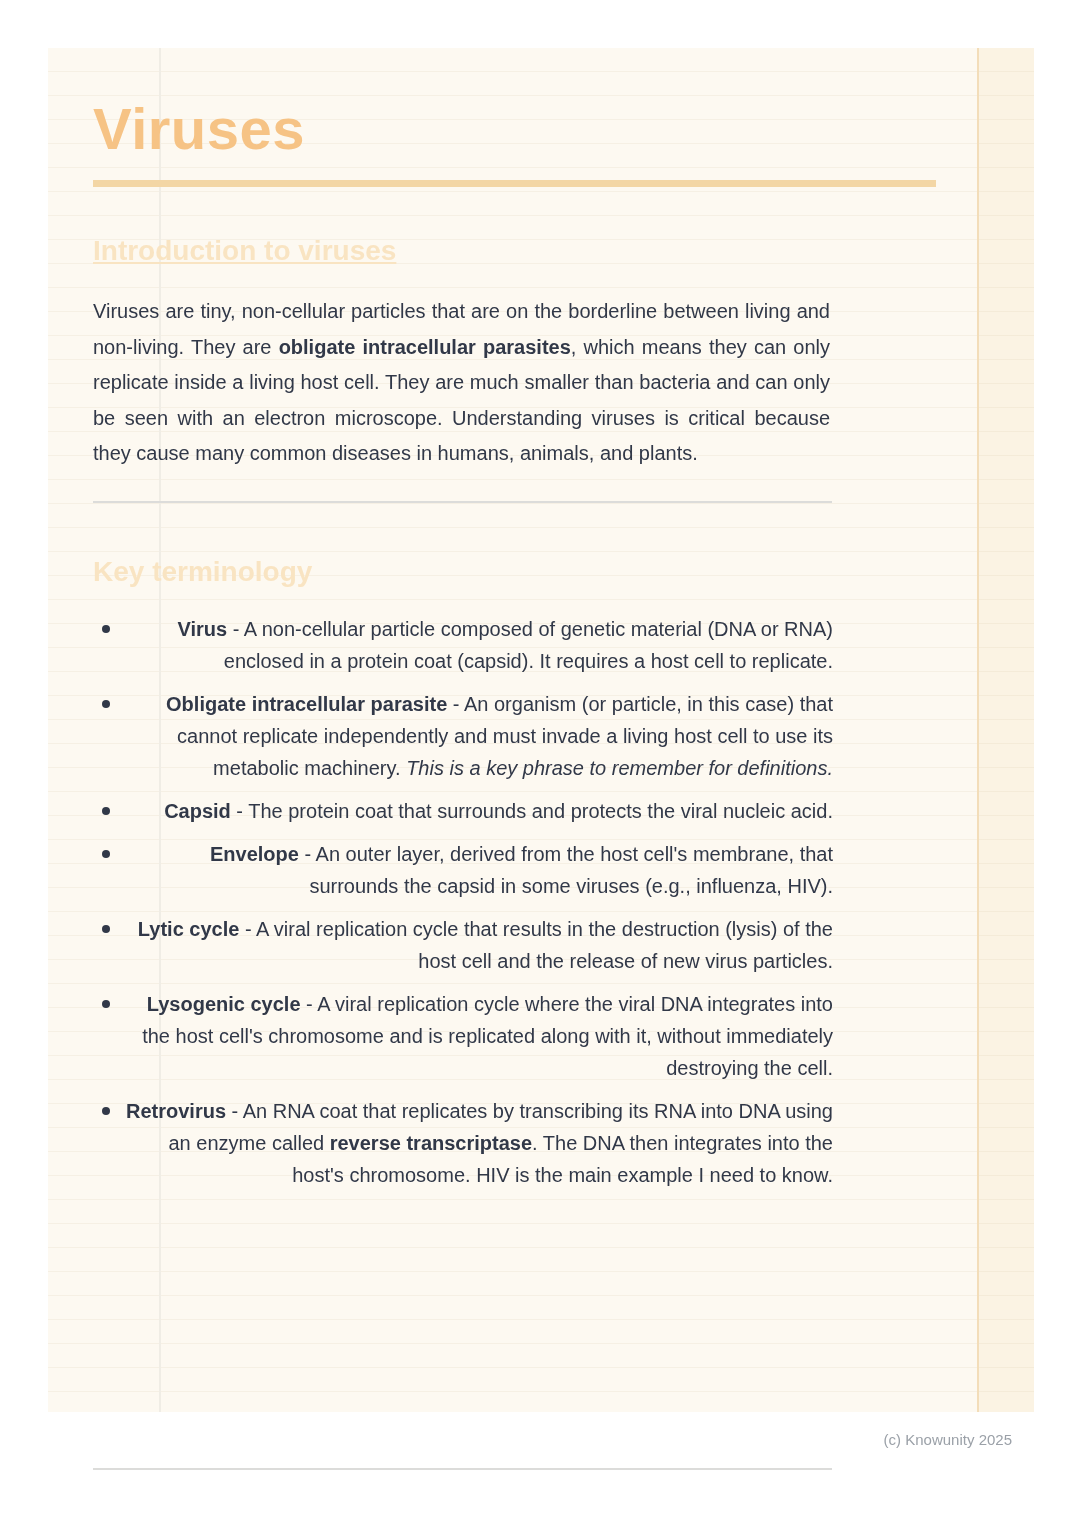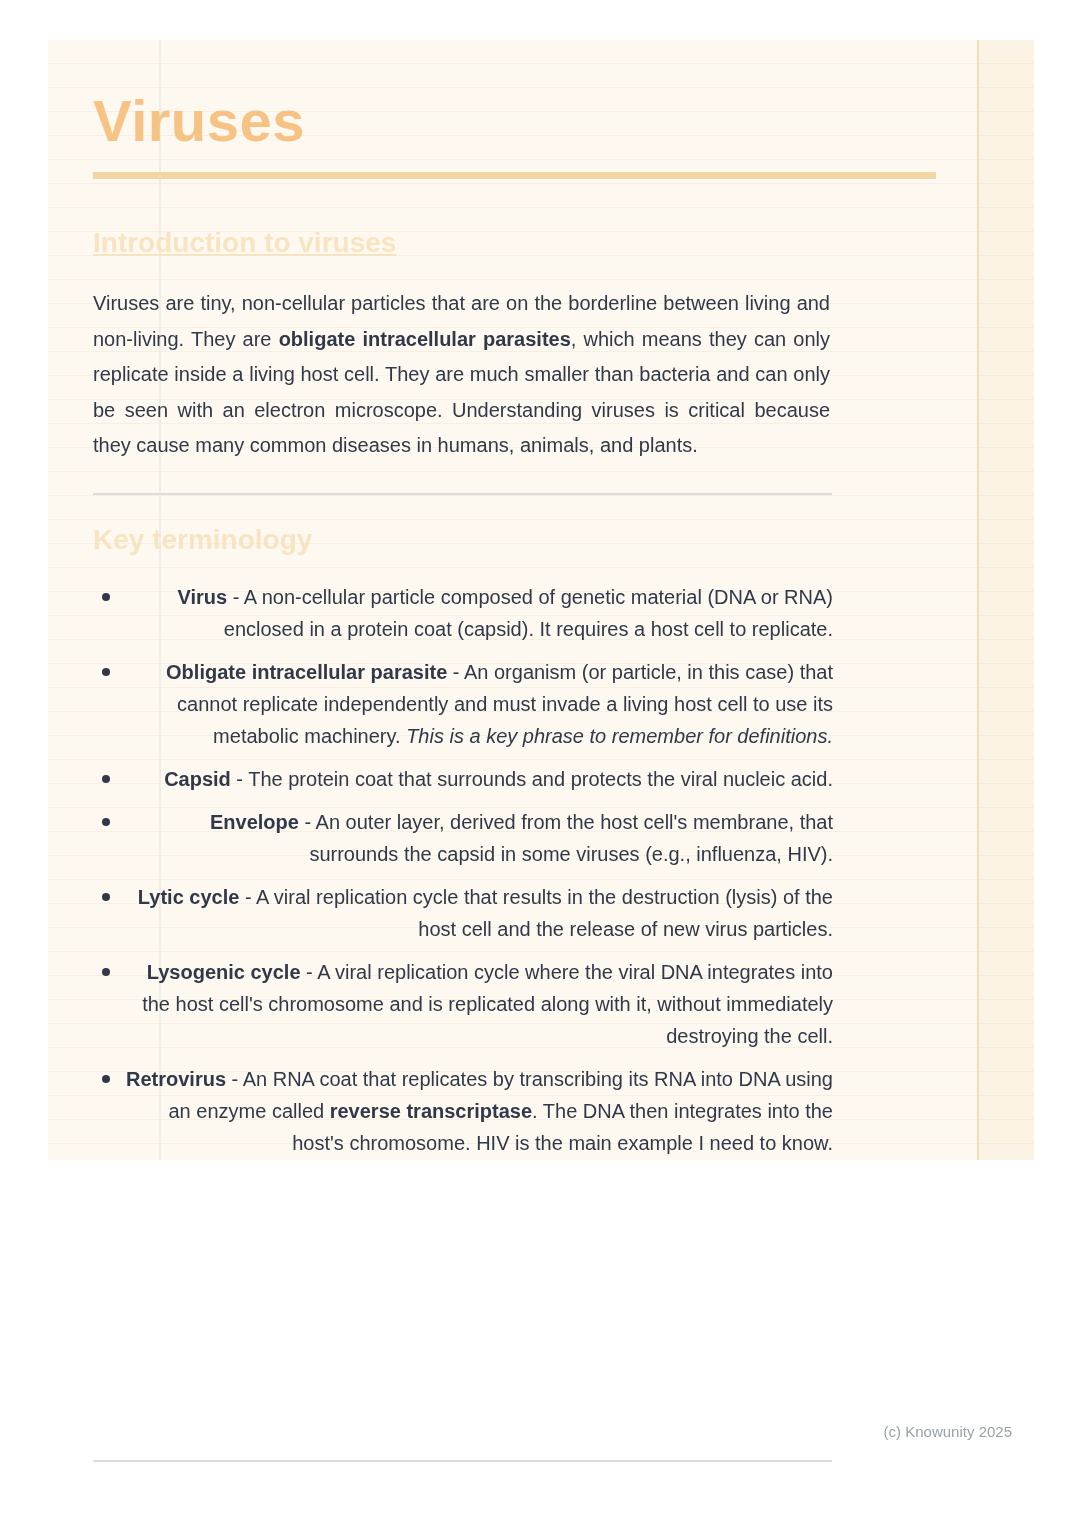--- a/index.html
+++ b/index.html
@@ -4,22 +4,22 @@
 <style>
   html, body {
     margin: 0; padding: 0;
     width: 1080px; height: 1528px;
     background: #ffffff;
     font-family: "Liberation Sans", sans-serif;
     overflow: hidden;
   }
   .page-card {
     position: absolute;
-    left: 48px; top: 40px;
-    width: 986px; height: 1120px;
+    left: 48px; top: 48px;
+    width: 986px; height: 1364px;
     background: var(--paper, #fdf9f1);
   }
   
   .ruling {
     position: absolute; inset: 0;
     background: repeating-linear-gradient(
       to bottom,
       transparent 0px, transparent 23px,
       rgba(205,185,150,0.14) 23px, rgba(205,185,150,0.14) 24px
     );
@@ -60,21 +60,21 @@
     border: none;
   }
   .section-heading {
     margin: 0;
     font-size: 28px;
     line-height: 34px;
     font-weight: 800;
     color: var(--heading-faded, #f9e4c2);
   }
   .heading-intro { margin-top: 47px; text-decoration: underline; }
-  .heading-terms { margin-top: 28px; }
+  .heading-terms { margin-top: 52px; }
   .intro-paragraph {
     margin: 26px 0 0 0;
     width: 737px;
     font-size: 20px;
     line-height: 35.5px;
     text-align: justify;
     color: var(--ink, #313848);
   }
   .section-divider {
     margin: 29px 0 0 0;

